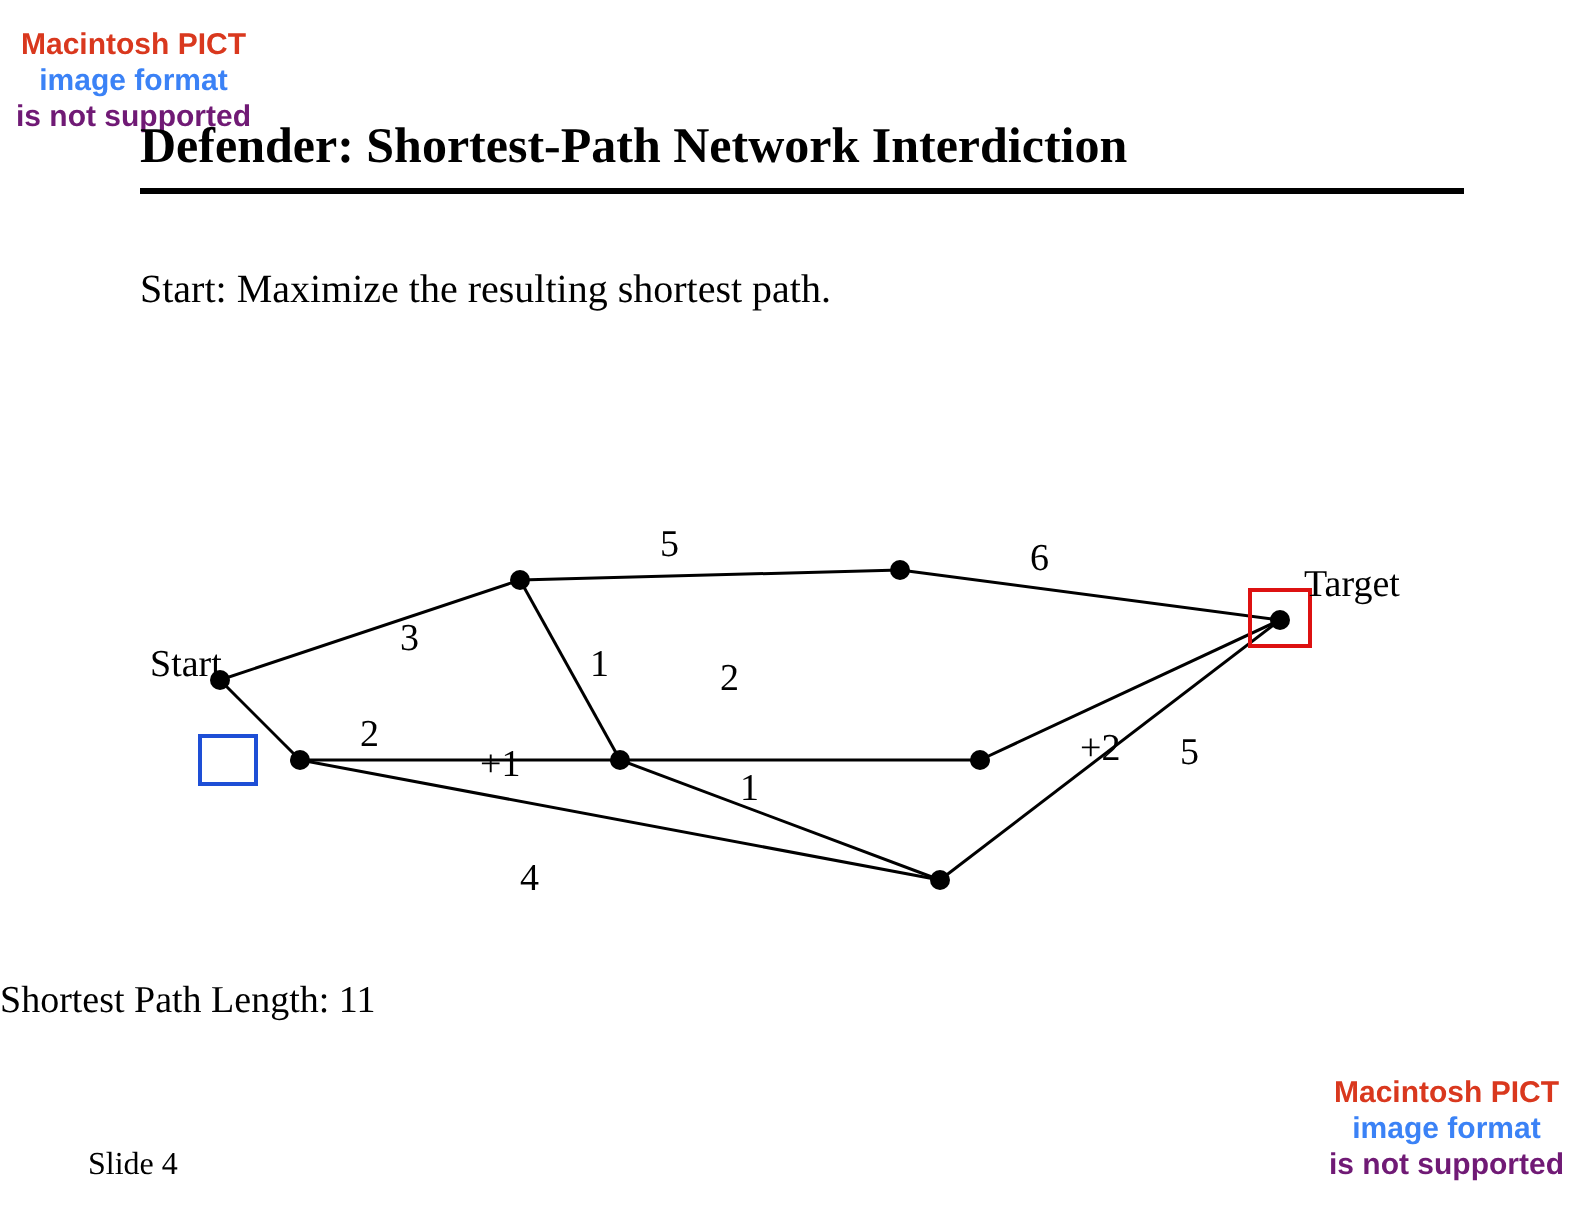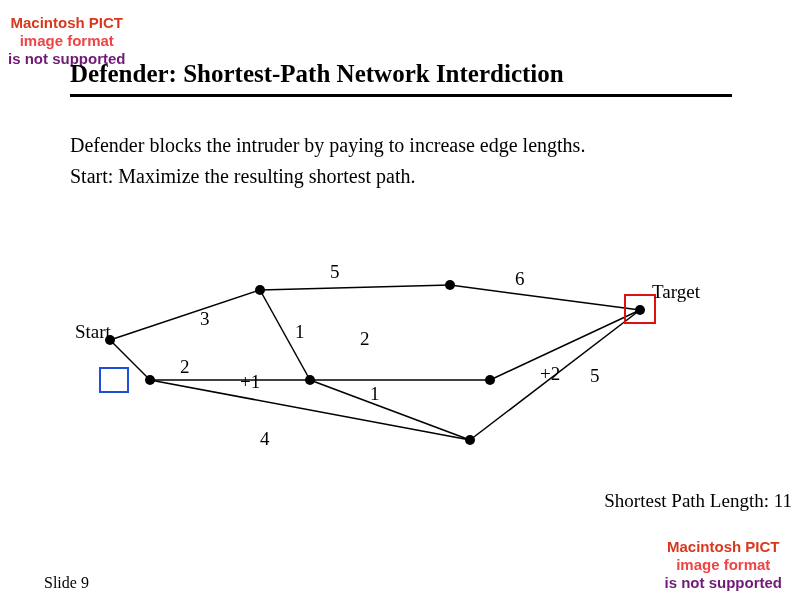--- a/index.html
+++ b/index.html
@@ -1,29 +1,29 @@
 <!DOCTYPE html>
 <html><head>
 <meta charset="utf-8">
 <style>
 html,body{margin:0;padding:0;width:792px;height:612px;background:#fff;font-family:"Times New Roman",Times,serif;color:#000;overflow:hidden}
 .page{position:relative;width:792px;height:612px}
 .error-msg{position:absolute;font-family:Arial,Helvetica,sans-serif;font-size:15px;font-weight:700;text-align:center;line-height:1.2}
 .error-msg .l1{color:#d9381e}
-.error-msg .l2{color:#ef4444}
+.error-msg .l2{color:#3b82f6}
 .error-msg .l3{color:#701a75}
 .err-a{left:8px;top:14px}
 .err-b{right:10px;bottom:20px}
 .title-wrap{position:absolute;left:70px;top:60px;right:60px}
 .title{font-size:25px;font-weight:700;margin:0 0 6px 0}
 .rule{border:0;border-top:3px solid #000;margin:0}
 .body-text{position:absolute;left:70px;top:130px;right:60px;font-size:20px;line-height:1.55}
 .diagram{position:absolute;left:70px;top:230px;width:650px;height:260px}
 .diagram svg{width:100%;height:100%;display:block}
-.result{position:absolute;left:0;right:0;top:490px;text-align:right;font-size:19px}
+.result{position:absolute;left:0;right:0;top:490px;text-align:left;font-size:19px}
 .slide-no{position:absolute;left:44px;bottom:20px;font-size:16px}
 </style>
 </head>
 <body>
 <div class="page">
 
   <div class="error-msg err-a">
     <div class="l1">Macintosh PICT</div>
     <div class="l2">image format</div>
     <div class="l3">is not supported</div>
@@ -33,21 +33,20 @@
     <div class="l2">image format</div>
     <div class="l3">is not supported</div>
   </div>
 
   <div class="title-wrap">
     <h1 class="title">Defender: Shortest-Path Network Interdiction</h1>
     <hr class="rule">
   </div>
 
   <div class="body-text">
-    <div>Defender blocks the intruder by paying to increase edge lengths.</div>
     <div>Start: Maximize the resulting shortest path.</div>
   </div>
 
   <div class="diagram">
     <svg viewBox="0 0 650 260">
 
       <g stroke="#000" stroke-width="1.5" fill="none">
         <line x1="40" y1="110" x2="190" y2="60"></line>
         <line x1="40" y1="110" x2="80" y2="150"></line>
         <line x1="190" y1="60" x2="380" y2="55"></line>
@@ -87,15 +86,15 @@
         <text x="170" y="158">+1</text>
         <text x="300" y="170">1</text>
         <text x="470" y="150">+2</text>
         <text x="520" y="152">5</text>
         <text x="190" y="215">4</text>
       </g>
     </svg>
   </div>
 
   <div class="result">Shortest Path Length: 11</div>
-  <div class="slide-no">Slide 9</div>
+  <div class="slide-no">Slide 4</div>
 
 </div>
 
 </body></html>

